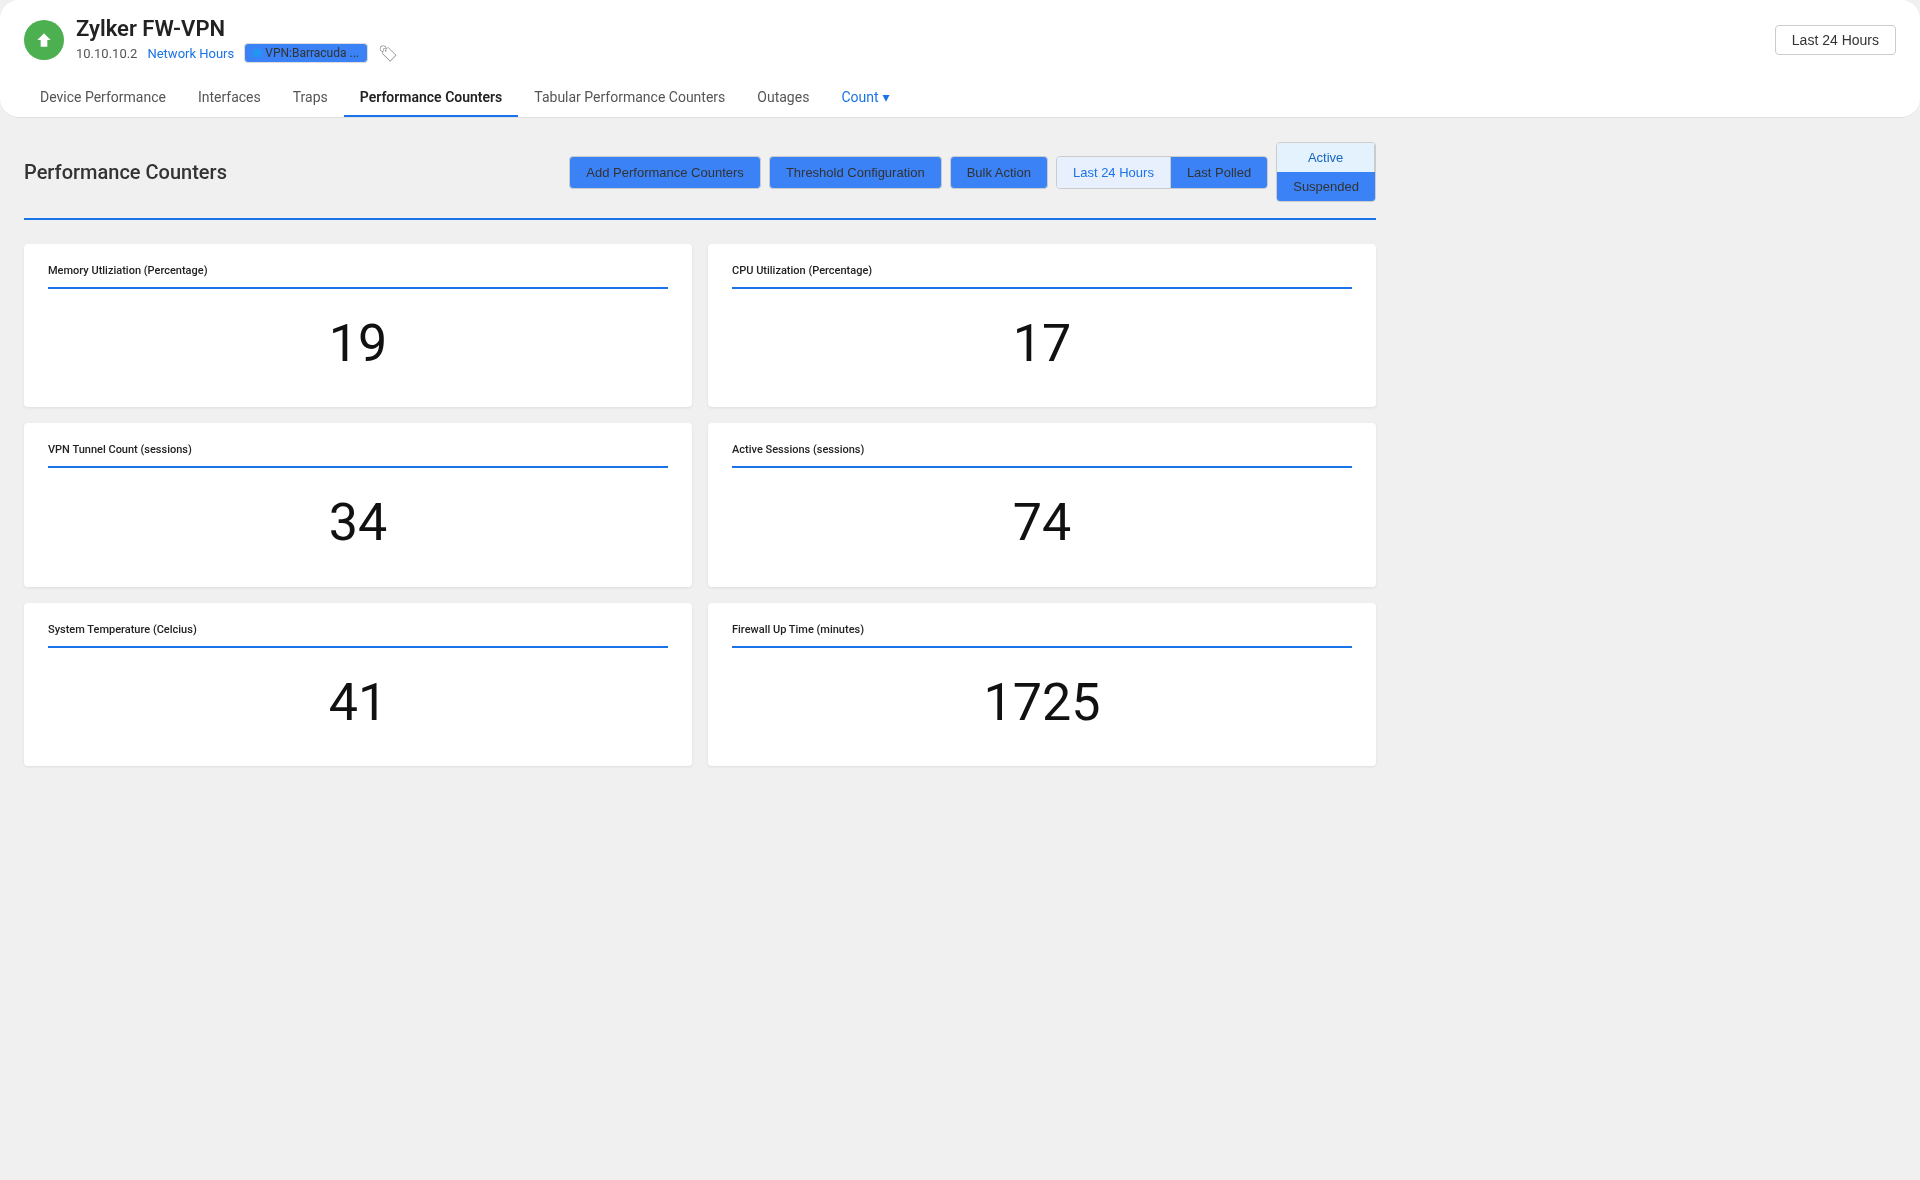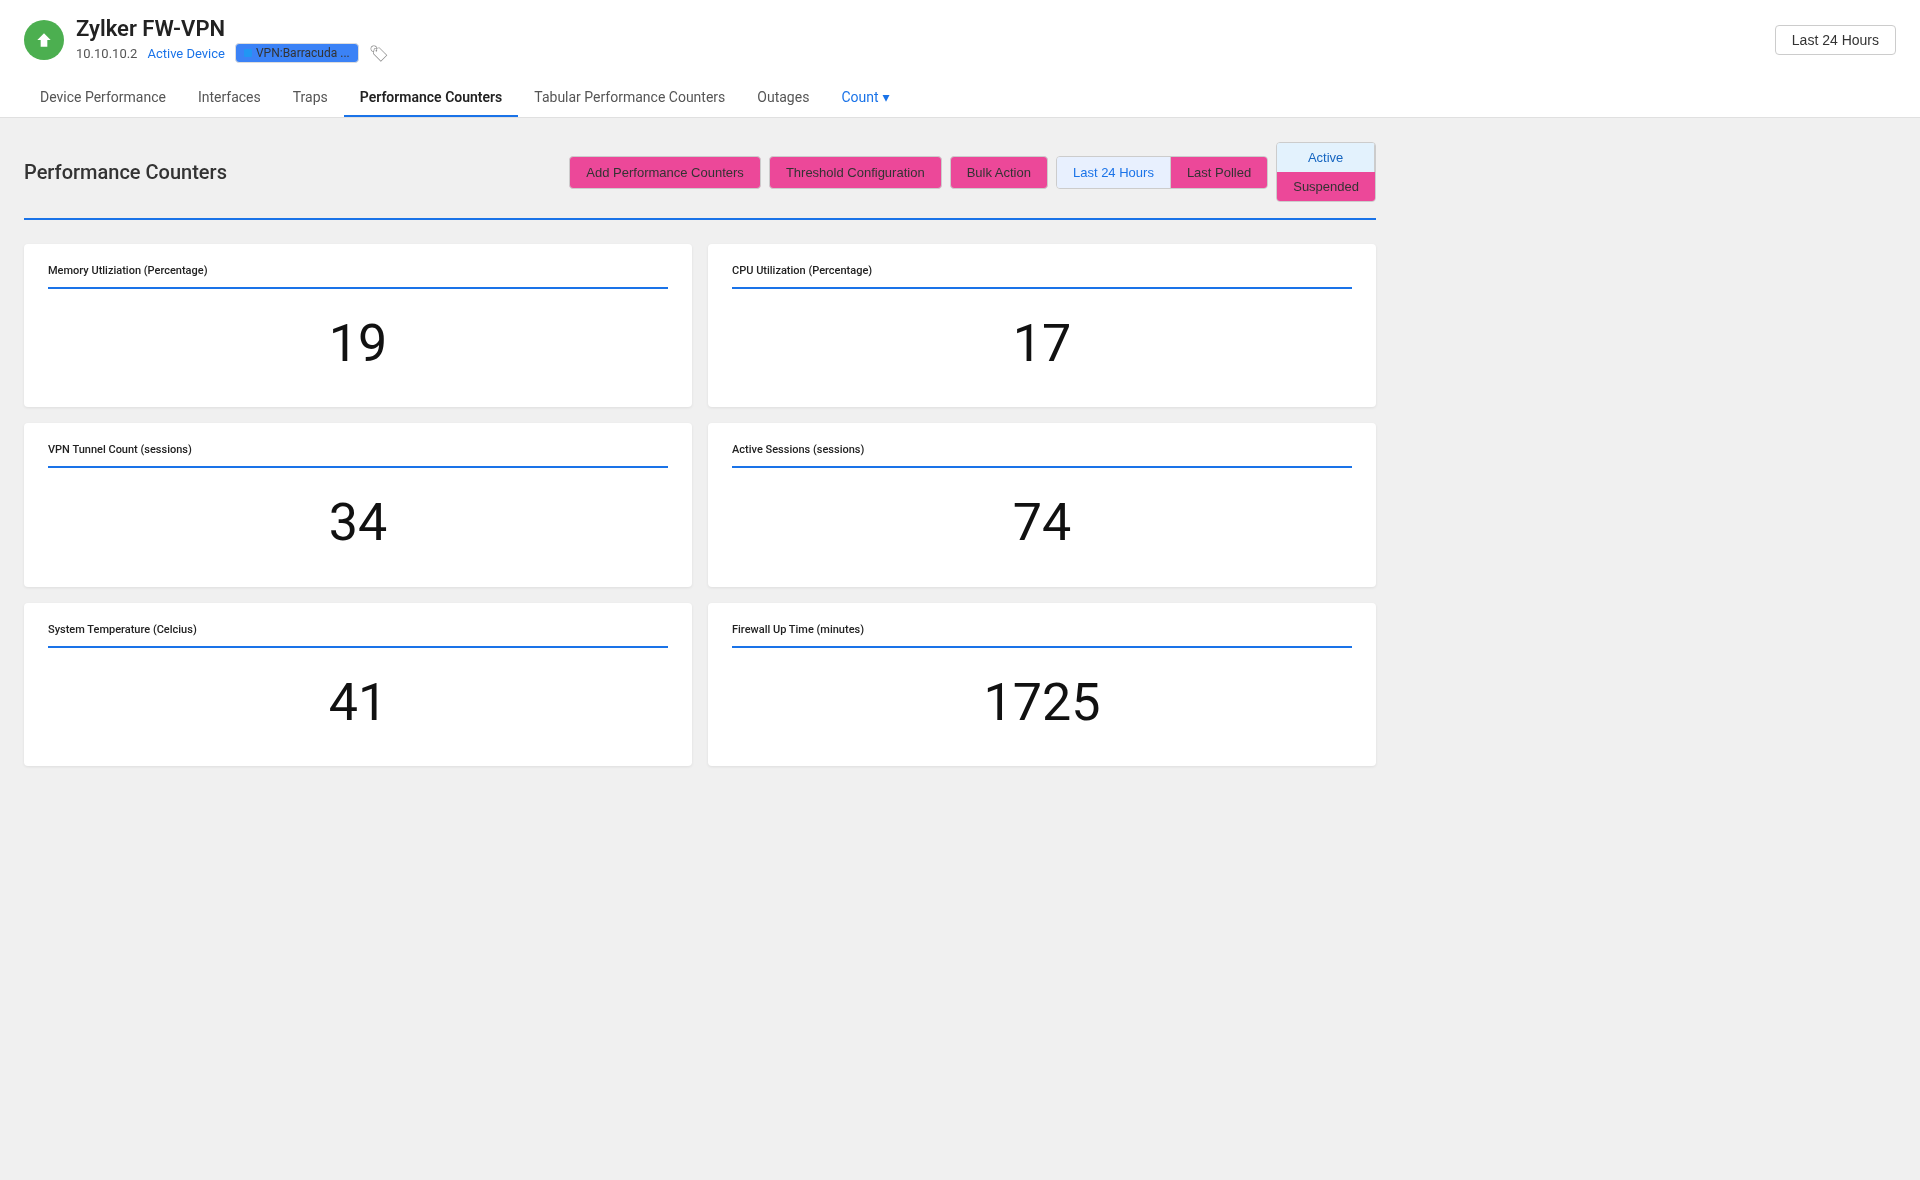--- a/index.html
+++ b/index.html
@@ -9,20 +9,21 @@
       color: #333;
       font-size: 14px;
     }
 
     
     .header {
       background: #fff;
       padding: 16px 24px 0 24px;
       border-bottom: 1px solid #e0e0e0;
       position: relative;
+      border-radius: 19px;
     }
 
     .header-top {
       display: flex;
       align-items: center;
       justify-content: space-between;
       padding-bottom: 12px;
     }
 
     .device-info {
@@ -163,21 +164,21 @@
     .toolbar {
       display: flex;
       align-items: center;
       gap: 8px;
     }
 
     .btn {
       padding: 8px 16px;
       border: 1px solid #ccc;
       border-radius: 4px;
-      background: #ec4899;
+      background: #3b82f6;
       font-size: 13px;
       color: #333;
       cursor: pointer;
       white-space: nowrap;
     }
 
     .btn-group {
       display: flex;
       border: 1px solid #ccc;
       border-radius: 4px;
@@ -271,21 +272,21 @@
     <div class="device-info">
       <div class="device-icon">
         <svg viewBox="0 0 24 24" xmlns="http://www.w3.org/2000/svg">
           <path d="M12 4l-8 8h4v8h8v-8h4z"></path>
         </svg>
       </div>
       <div>
         <div class="device-name">Zylker FW-VPN</div>
         <div class="device-meta">
           <span class="device-ip">10.10.10.2</span>
-          <a class="network-device-link">Active Device</a>
+          <a class="network-device-link">Network Hours</a>
           <div class="vpn-badge">
             <div class="vpn-badge-dot"></div>
             <span>VPN:Barracuda ...</span>
           </div>
           <span class="tag-icon">🏷</span>
         </div>
       </div>
     </div>
     <button class="time-selector">Last 24 Hours</button>
   </div>

